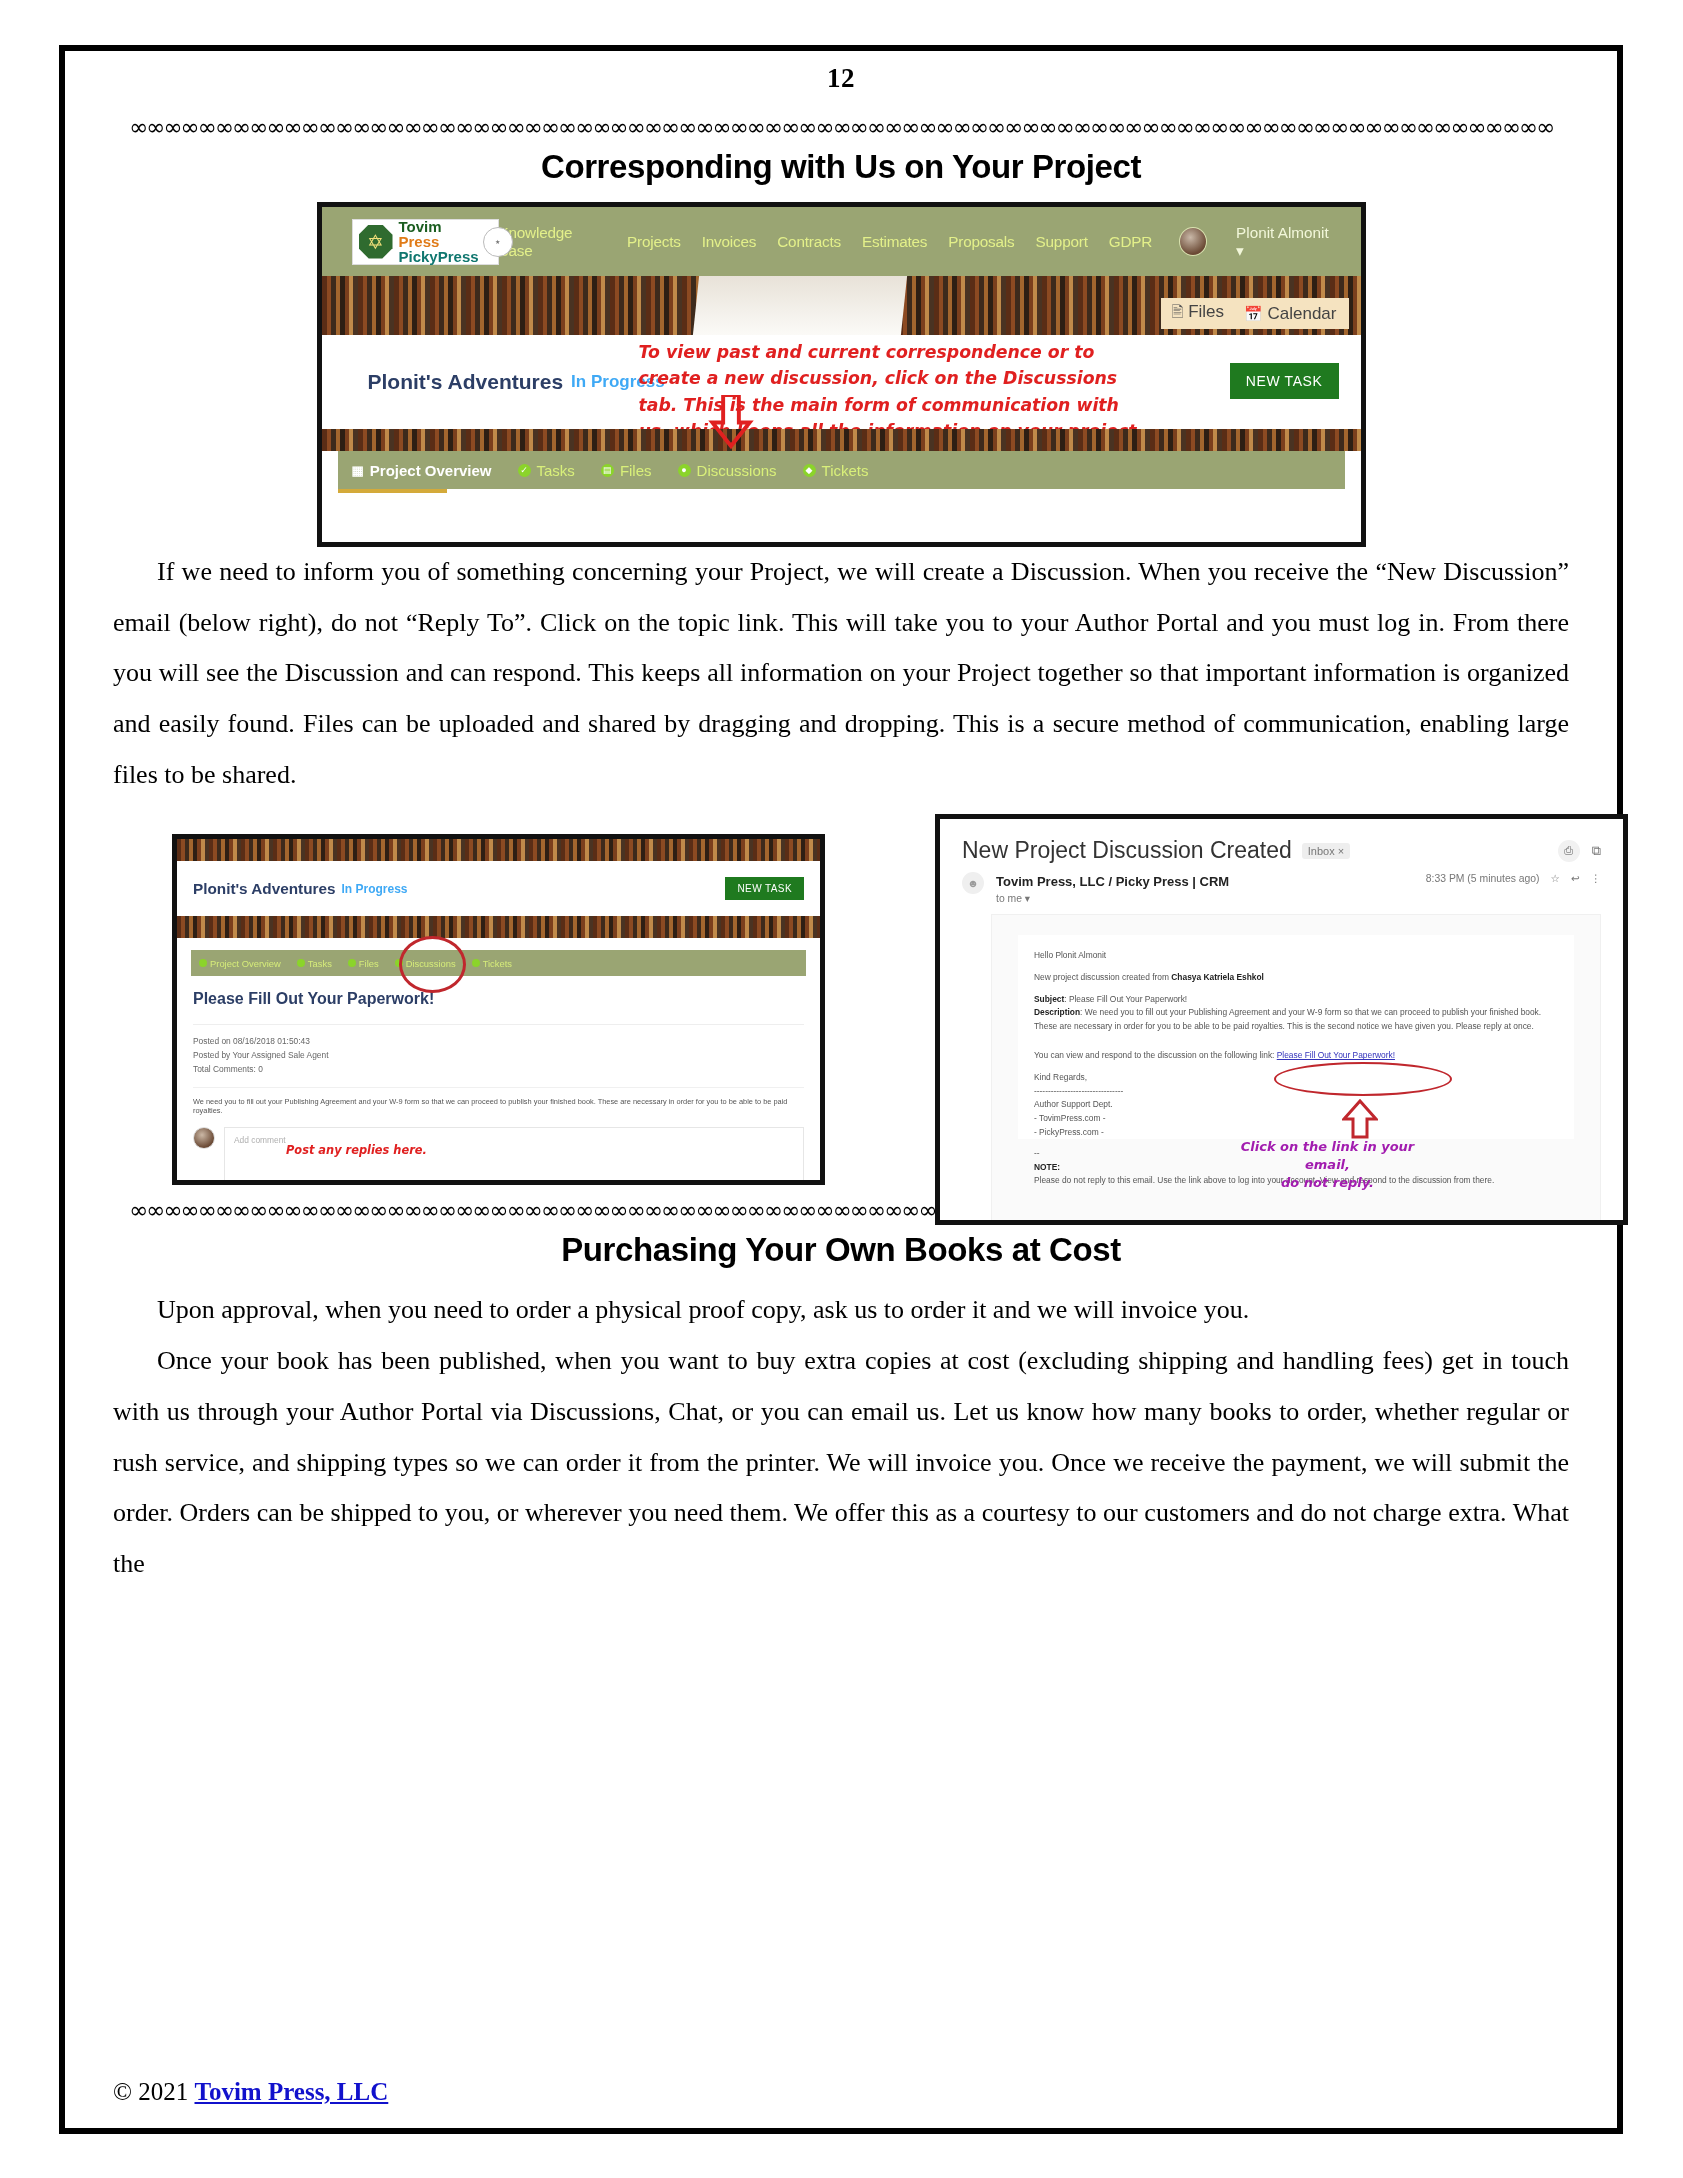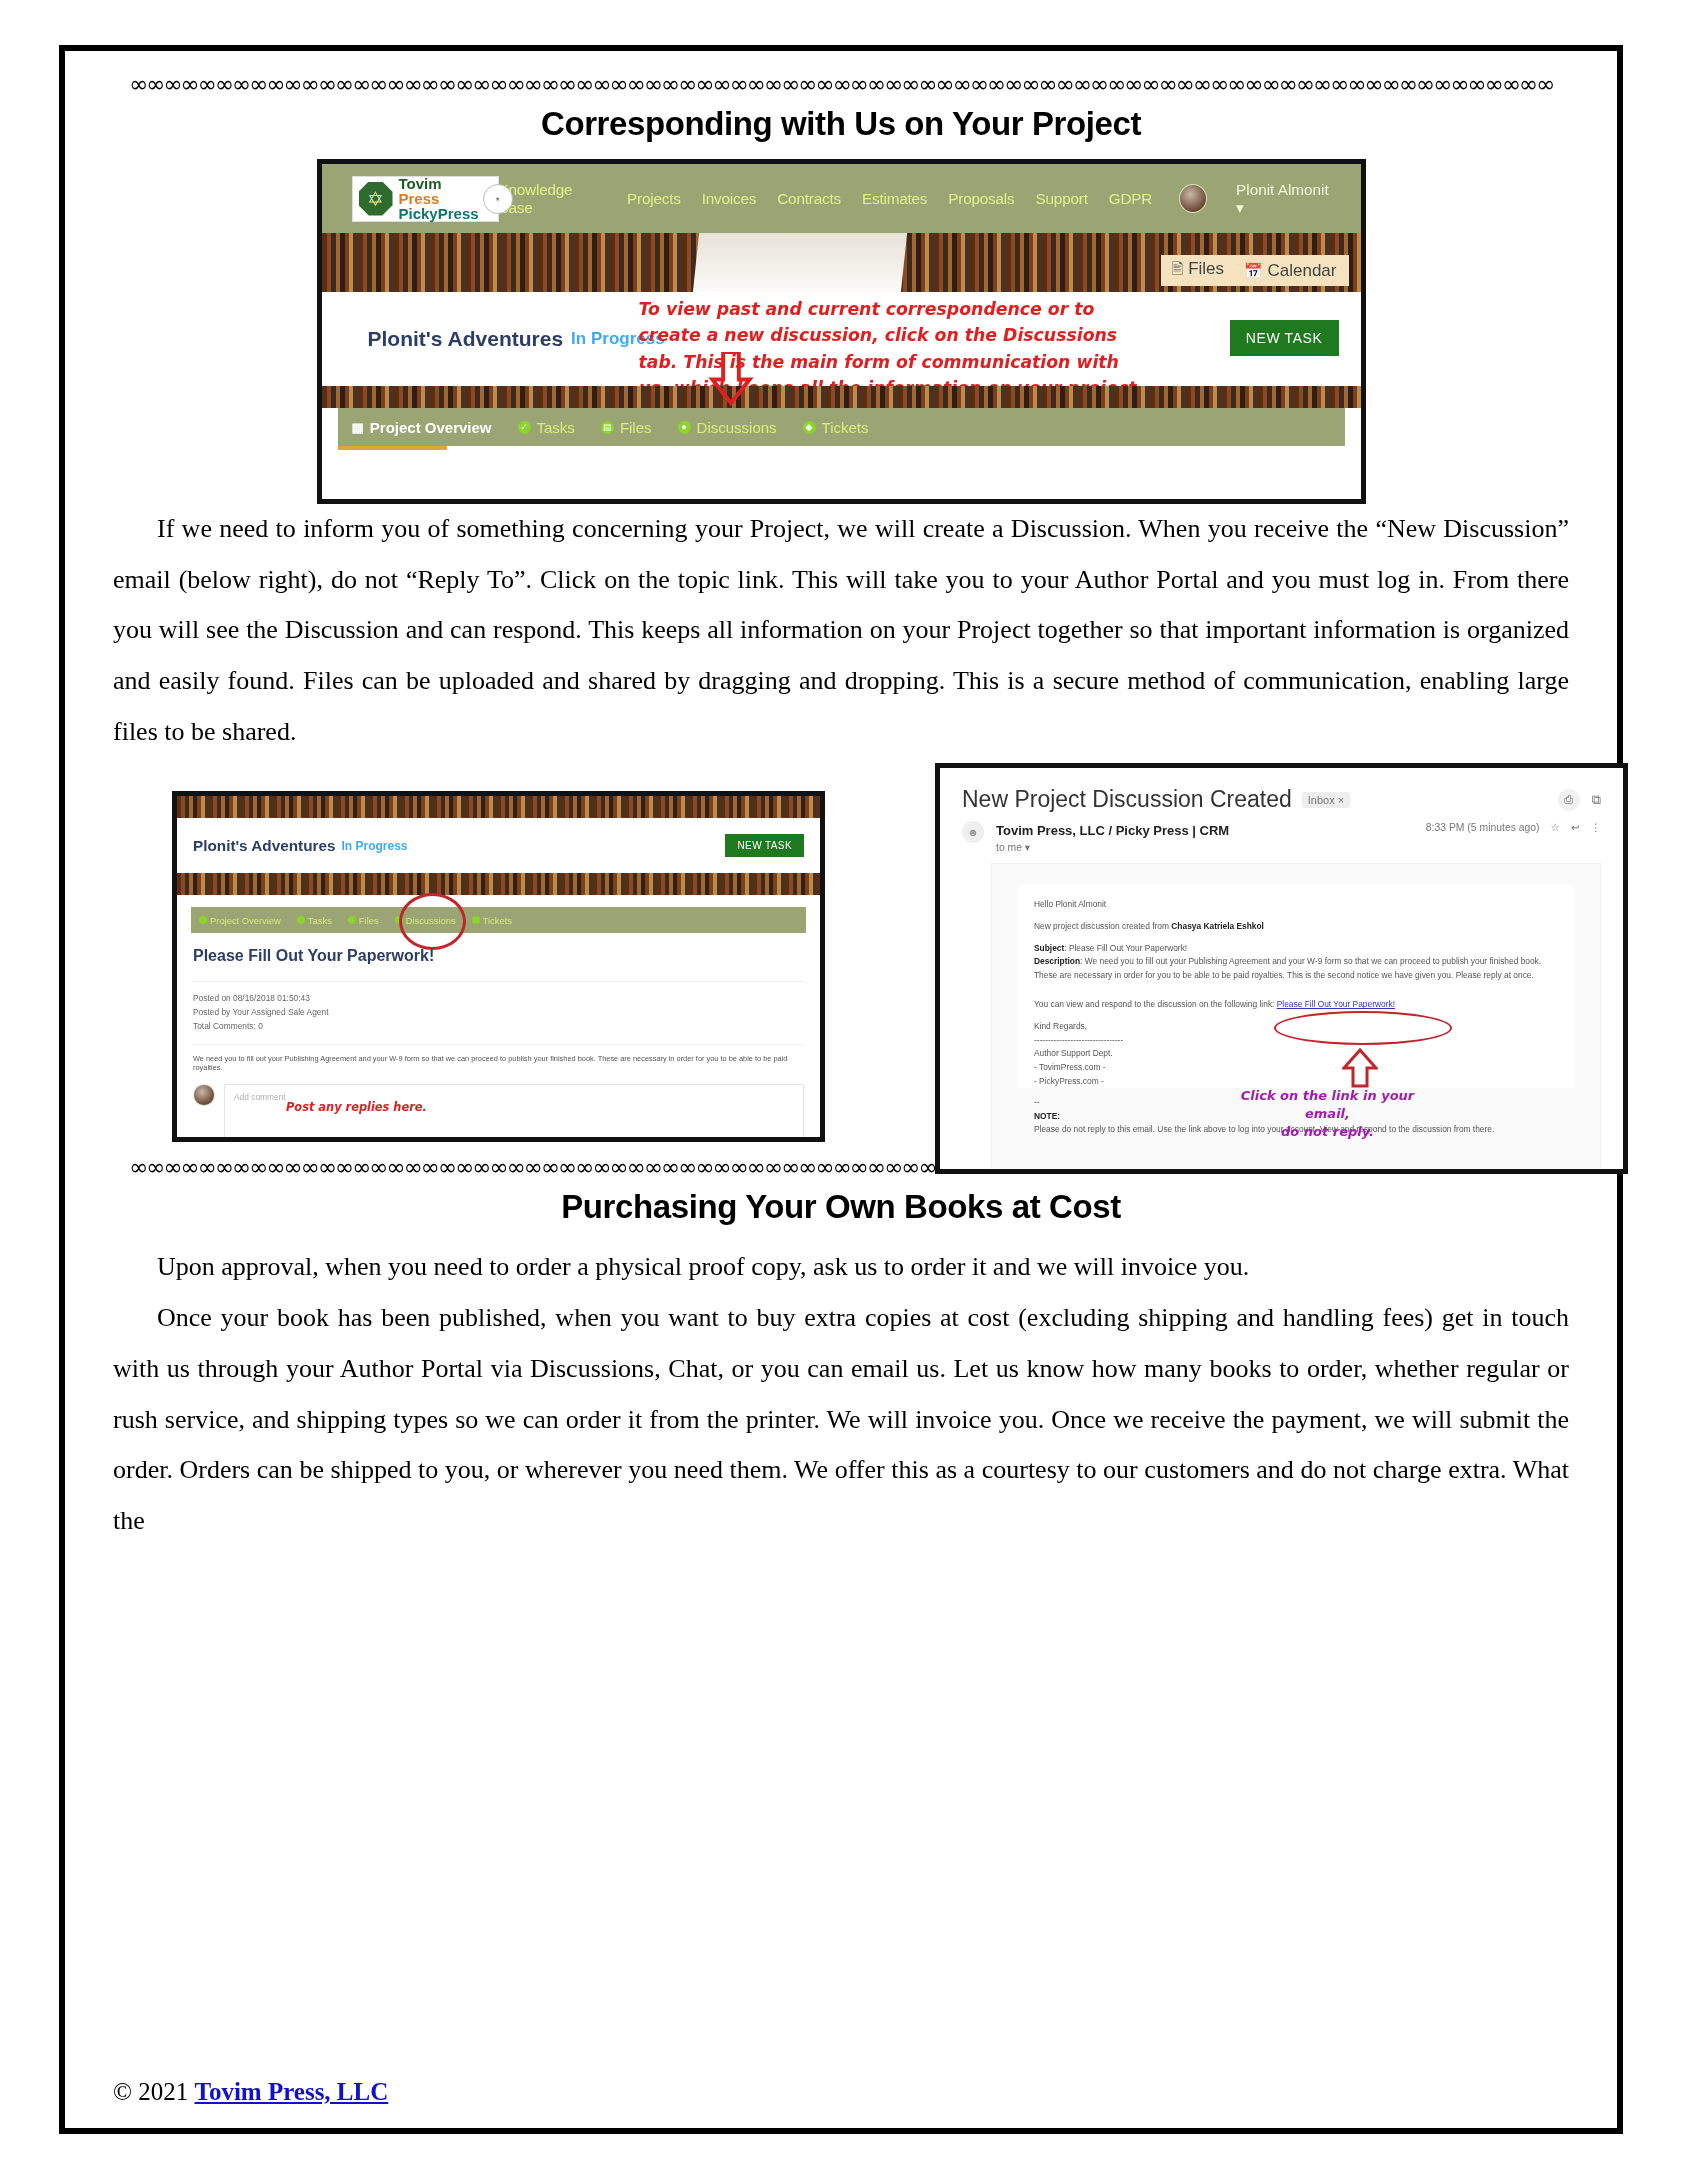--- a/index.html
+++ b/index.html
@@ -227,21 +227,21 @@
     flex:1; border:1px solid #e6e6e6; height:61px; position:relative;
     font-size:8.4px; color:#b0b0b0; padding:7px 9px;
   }
   .d-annot1 {
     position:absolute; left:61px; top:15px; color:#e02020;
     font-size:11.4px; font-style:italic; font-weight:bold;
     font-family:"DejaVu Sans", sans-serif;
   }
 
   .shot-mail {
-    position:absolute; left:822px; top:0; width:693px; height:411px;
+    position:absolute; left:822px; top:8px; width:693px; height:411px;
     border:5px solid #111; background:#fff; overflow:hidden;
     font-family:"Liberation Sans", sans-serif;
   }
   .m-subrow { display:flex; align-items:center; padding:18px 22px 0 22px; }
   .m-subject { font-size:23px; color:#333; }
   .m-inbox {
     font-size:11px; color:#777; background:#eee; padding:2px 6px;
     margin-left:10px; border-radius:3px;
   }
   .m-icons { margin-left:auto; display:flex; gap:12px; align-items:center;}
@@ -282,20 +282,21 @@
     position:absolute; left:0; right:0; bottom:6px; text-align:center;
     font-size:7.4px; color:#aaa;
   }
 </style>
 </head>
 <body>
 
 <div class="page">
   <div class="page-inner">
 
+    <div class="pagenum">12</div>
 
 
     <div class="divider">∞∞∞∞∞∞∞∞∞∞∞∞∞∞∞∞∞∞∞∞∞∞∞∞∞∞∞∞∞∞∞∞∞∞∞∞∞∞∞∞∞∞∞∞∞∞∞∞∞∞∞∞∞∞∞∞∞∞∞∞∞∞∞∞∞∞∞∞∞∞∞∞∞∞∞∞∞∞∞∞∞∞∞</div>
 
     <h2 class="section">Corresponding with Us on Your Project</h2>
 
     <div class="shot-main">
 
       <div class="navbar">
         <div class="logo">

